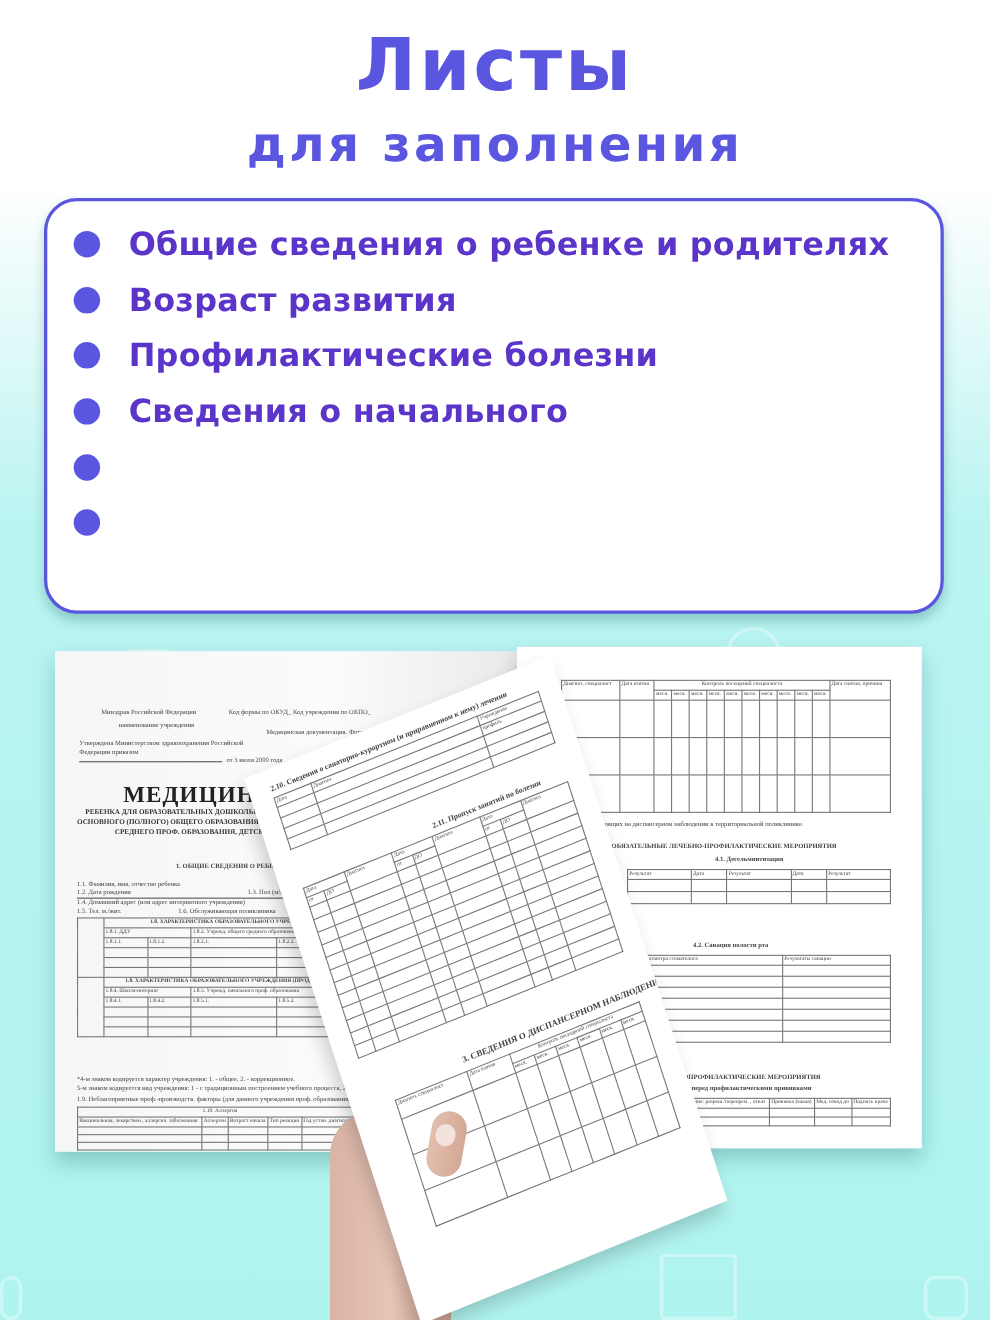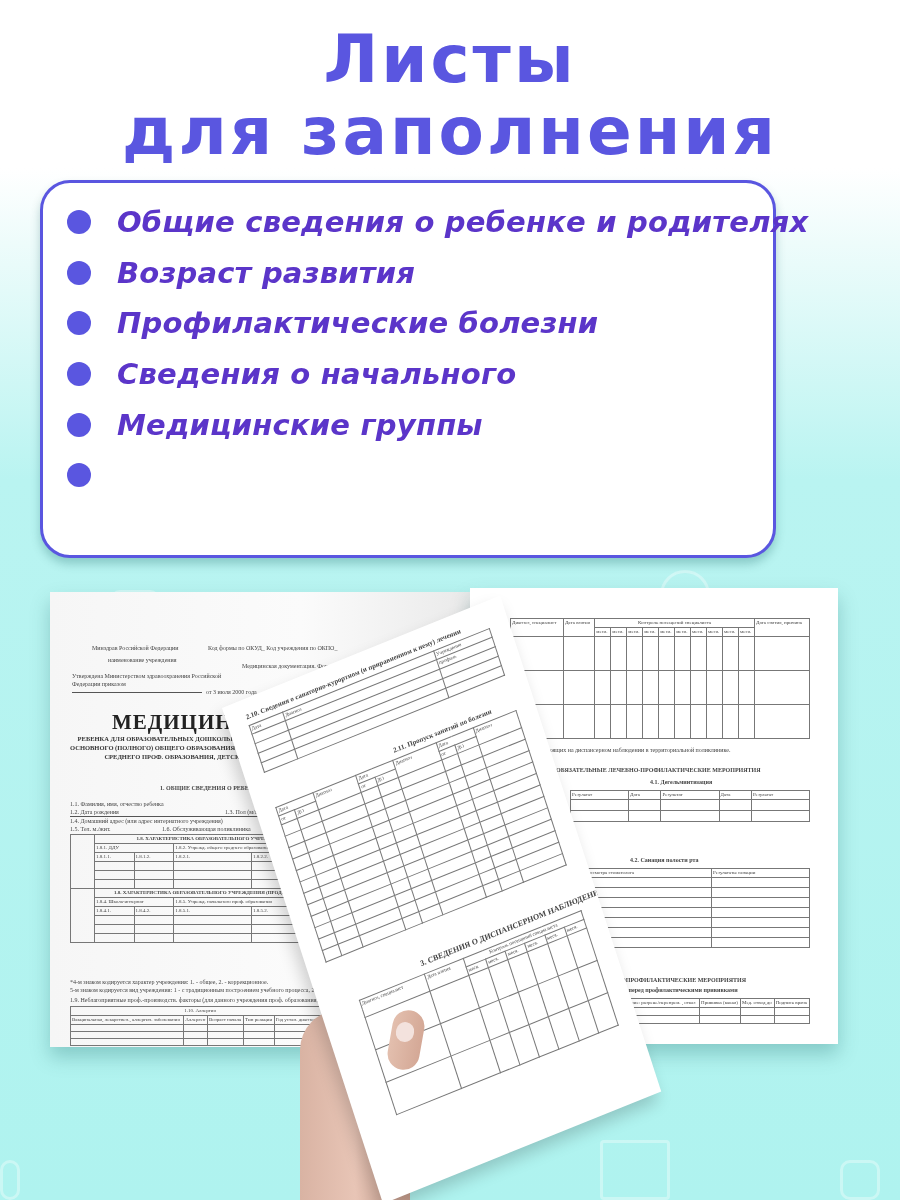--- a/index.html
+++ b/index.html
@@ -11,27 +11,26 @@
   }
   
   .doodle { position: absolute; border: 3px solid rgba(255,255,255,0.35); border-radius: 10px; }
 
   .title {
     position: absolute; left: 0; width: 900px; text-align: center;
     color: #5a56e0; font-family: "DejaVu Sans", sans-serif; font-weight: bold;
     letter-spacing: 3px;
   }
   .title-line1 { top: 20px; font-size: 66px; line-height: 80px; }
-  .title-line2 { top: 92px; font-size: 66px; line-height: 80px; }
+  .title-line2 { top: 92px; font-size: 44px; line-height: 80px; }
 
   .card {
-    position: absolute; left: 40px; top: 180px; width: 736px; height: 378px;
+    position: absolute; left: 40px; top: 180px; width: 818px; height: 378px;
     background: #ffffff; border: 3px solid #5a56e0; border-radius: 30px;
     box-shadow: 0 6px 10px rgba(0,80,80,0.25);
-    font-style: italic;
   }
   .list { list-style: none; position: absolute; left: 24px; top: 14px; }
   .list-item { display: flex; align-items: center; height: 50.6px; }
   .bullet {
     width: 24px; height: 24px; border-radius: 50%; background: #5a56e0;
     margin-right: 26px; flex-shrink: 0;
   }
   .item-label {
     color: #5b35c9; font-weight: bold; font-size: 29px;
     font-family: "DejaVu Sans", sans-serif; letter-spacing: 0.2px; white-space: nowrap;
@@ -105,21 +104,20 @@
     <li class="list-item">
       <span class="bullet"></span>
       <span class="item-label">Профилактические болезни</span>
     </li>
     <li class="list-item">
       <span class="bullet"></span>
       <span class="item-label">Сведения о начального</span>
     </li>
     <li class="list-item">
       <span class="bullet"></span>
-      <span class="item-label">Медицинские группы</span>
     </li>
     <li class="list-item">
       <span class="bullet"></span>
     </li>
   </ul>
 </div>
 
 <div class="sheet sheet-left">
   <div class="tiny" style="left:42px;top:52px;">Минздрав Российской Федерации</div>
   <div class="tiny" style="left:58px;top:64px;">наименование учреждения</div>

